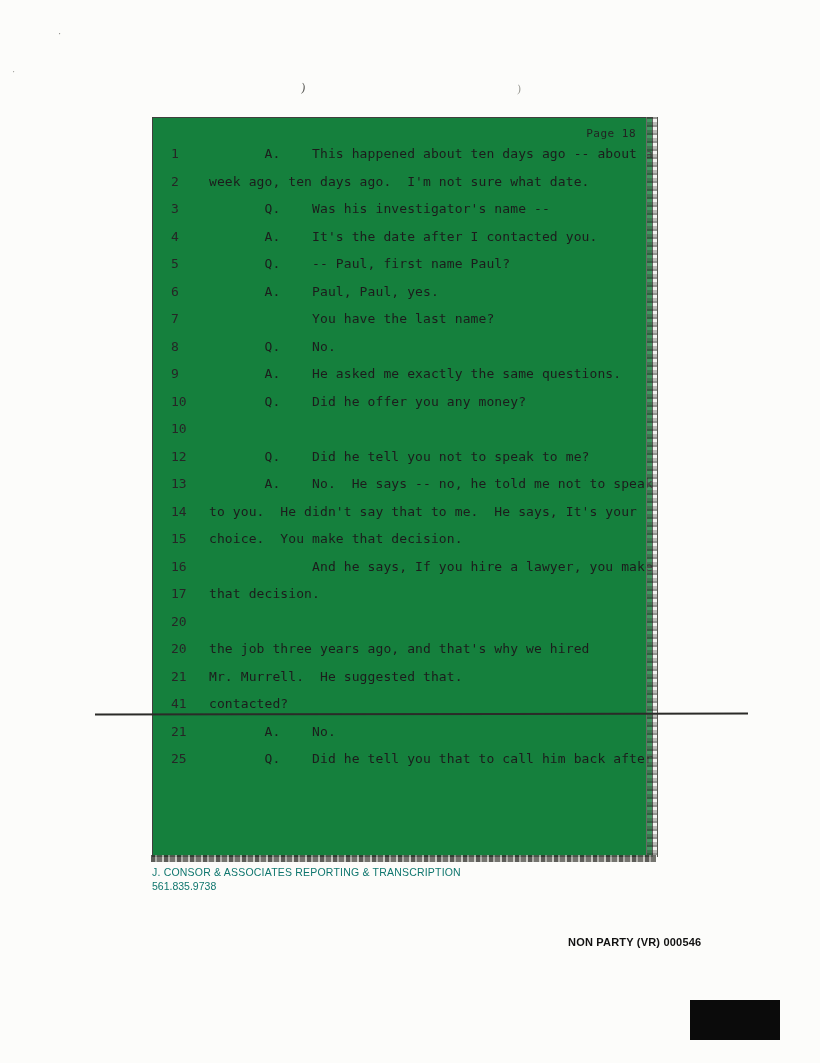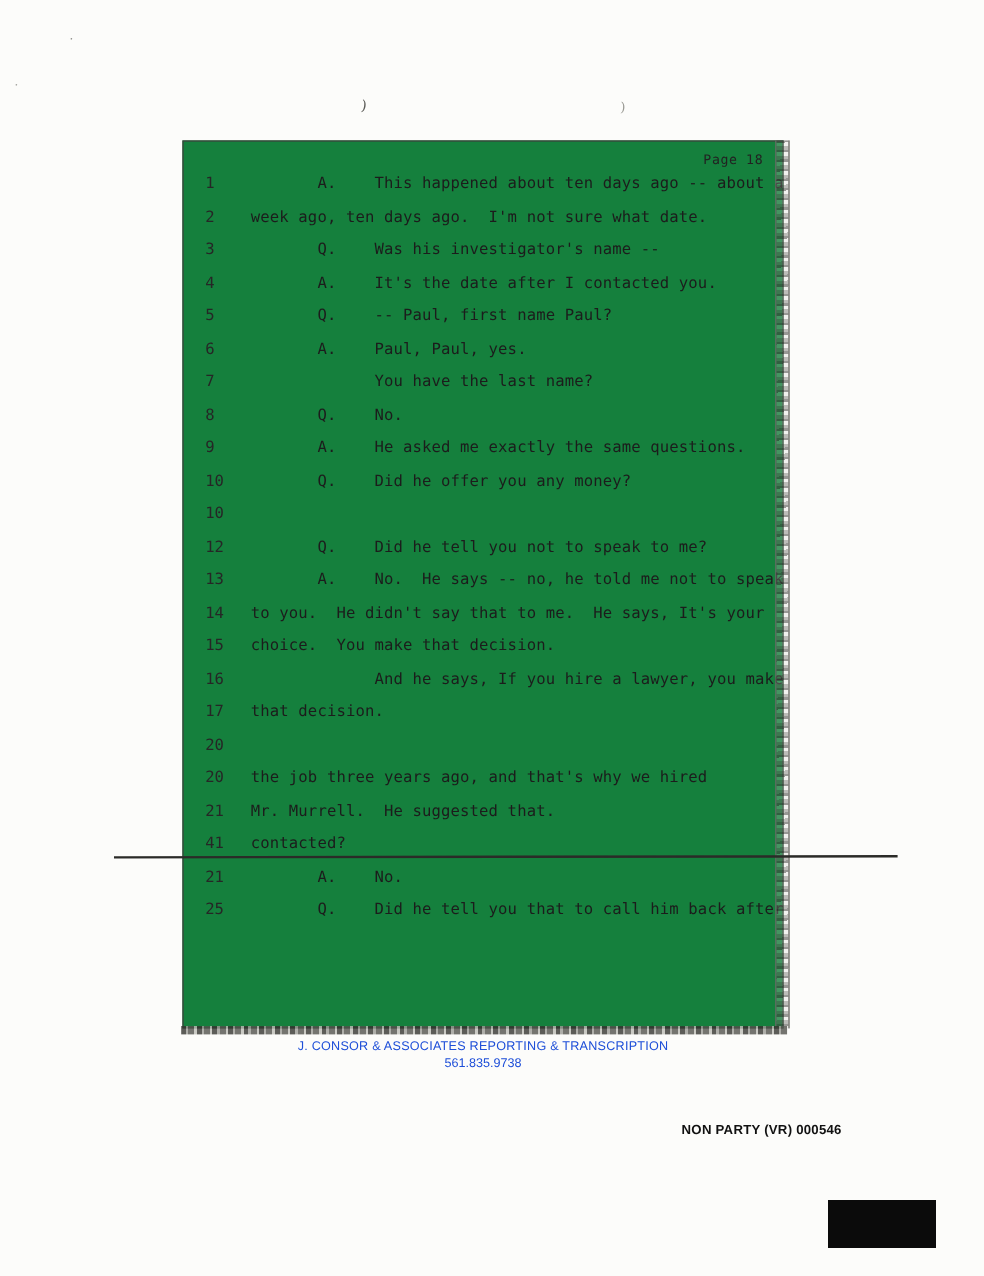--- a/index.html
+++ b/index.html
@@ -56,21 +56,21 @@
     white-space:pre;letter-spacing:0.1px;
   }
   
   .strike-line{
     position:absolute;left:95px;top:713px;width:653px;height:1.5px;
     background:#2b2b28;transform:rotate(-0.08deg);
   }
   
   .footer{
     position:absolute;left:152px;top:866px;width:501px;
-    text-align:center;color:#1d4ed8;
+    color:#0f766e;
     font-family:"Liberation Sans", sans-serif;
   }
   .footer .f1{font-size:10.5px;letter-spacing:.2px;}
   .footer .f2{font-size:10.5px;margin-top:2px;}
   
   .stamp{
     position:absolute;left:568px;top:936px;
     font-family:"Liberation Sans", sans-serif;
     font-weight:bold;font-size:11px;color:#111;
     letter-spacing:.2px;

